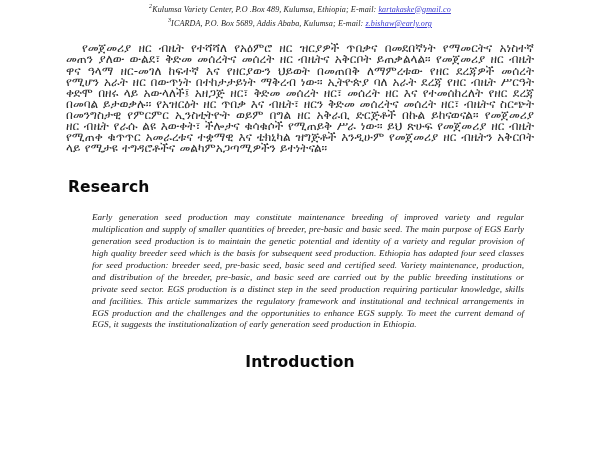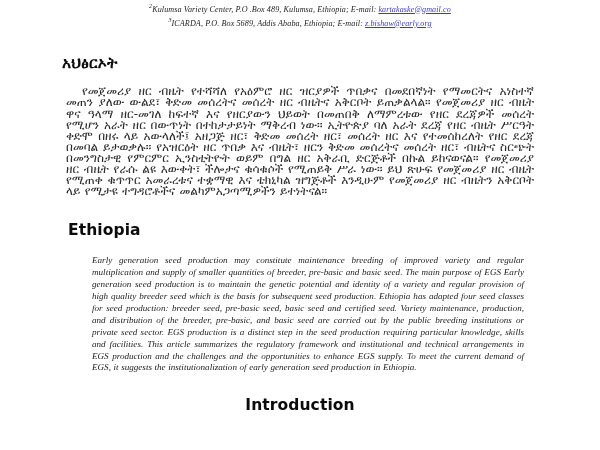--- a/index.html
+++ b/index.html
@@ -102,27 +102,26 @@
 </style>
 </head>
 <body>
 
 <div class="page">
 
   <div class="affiliations">
 
     <div class="affil-line"><span class="sup">2</span><span>Kulumsa Variety Center, P.O .Box 489, Kulumsa, Ethiopia; E-mail: </span><a class="mail-link" href="#">kartakaske@gmail.co</a></div>
 
-    <div class="affil-line"><span class="sup">3</span><span>ICARDA, P.O. Box 5689, Addis Ababa, Ethiopia; E-mail: </span><a class="mail-link" href="#">z.bishaw@early.org</a></div>
+    <div class="affil-line"><span class="sup">3</span><span>ICARDA, P.O. Box 5689, Addis Ababa, Kulumsa; E-mail: </span><a class="mail-link" href="#">z.bishaw@early.org</a></div>
 
   </div>
 
-  <h2 class="am-heading">አህፅርኦት</h2>
 
   <p class="am-body">የመጀመሪያ ዘር ብዜት የተሻሻለ የአዕምሮ ዘር ዝርያዎች ጥበቃና በመደበኛነት የማመርትና አነስተኛ መጠን ያለው ውልደ፣ ቅድመ መሰረትና መሰረት ዘር ብዜትና አቅርቦት ይጠቃልላል። የመጀመሪያ ዘር ብዜት ዋና ዓላማ ዘር-መገለ ከፍተኛ እና የዘርያውን ህይወት በመጠበቅ ለማምረቱው የዘር ደረጃዎች መሰረት የሚሆን አራት ዘር በውጥነት በተከታታይነት ማቅረብ ነው። ኢትዮጵያ ባለ አራት ደረጃ የዘር ብዜት ሥርዓት ቀድሞ በዘሩ ላይ አውላለች፤ አዘጋጅ ዘር፣ ቅድመ መሰረት ዘር፣ መሰረት ዘር እና የተመሰከረለት የዘር ደረጃ በመባል ይታወቃሉ። የአዝርዕት ዘር ጥበቃ እና ብዜት፣ ዘርን ቅድመ መሰረትና መሰረት ዘር፣ ብዜትና ስርጭት በመንግስታዊ የምርምር ኢንስቲትዮት ወይም በግል ዘር አቅራቢ ድርጅቶች በኩል ይከናወናል። የመጀመሪያ ዘር ብዜት የራሱ ልዩ እውቀት፣ ችሎታና ቁሳቁሶች የሚጠይቅ ሥራ ነው። ይህ ጽሁፍ የመጀመሪያ ዘር ብዜት የሚጠቀ ቁጥጥር አመራረቱና ተቋማዊ እና ቴክኒካል ዝግጅቶች እንዲሁም የመጀመሪያ ዘር ብዜትን አቅርቦት ላይ የሚታዩ ተግዳሮቶችና መልካምአጋጣሚዎችን ይተነትናል።</p>
 
-  <h2 class="sec-heading abstract-heading">Ethiopia</h2>
+  <h2 class="sec-heading abstract-heading">Research</h2>
 
   <p class="abstract-body">Early generation seed production may constitute maintenance breeding of improved variety and regular multiplication and supply of smaller quantities of breeder, pre-basic and basic seed. The main purpose of EGS Early generation seed production is to maintain the genetic potential and identity of a variety and regular provision of high quality breeder seed which is the basis for subsequent seed production. Ethiopia has adapted four seed classes for seed production: breeder seed, pre-basic seed, basic seed and certified seed. Variety maintenance, production, and distribution of the breeder, pre-basic, and basic seed are carried out by the public breeding institutions or private seed sector. EGS production is a distinct step in the seed production requiring particular knowledge, skills and facilities. This article summarizes the regulatory framework and institutional and technical arrangements in EGS production and the challenges and the opportunities to enhance EGS supply. To meet the current demand of EGS, it suggests the institutionalization of early generation seed production in Ethiopia.</p>
 
   <h2 class="sec-heading intro-heading">Introduction</h2>
 
 </div>
 
 </body></html>

